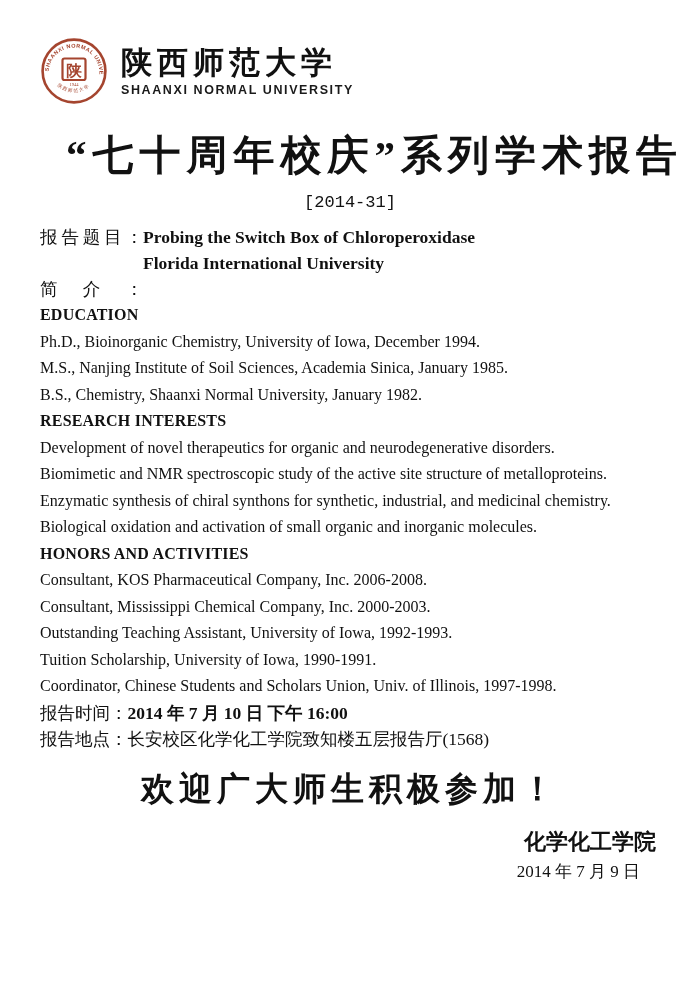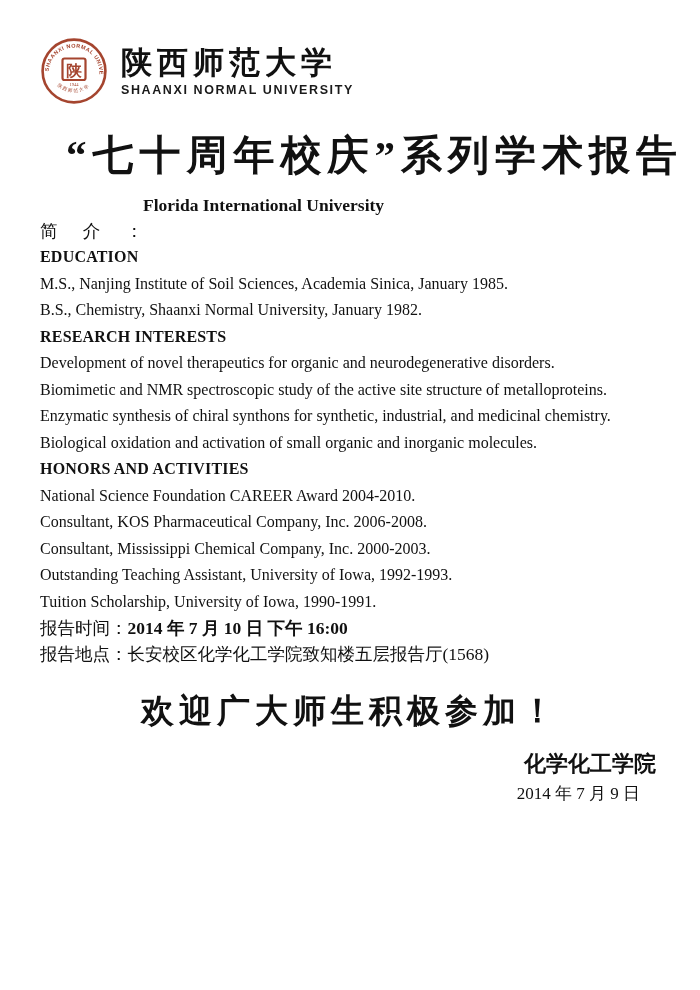--- a/index.html
+++ b/index.html
@@ -44,21 +44,21 @@
   
   .section-heading { font-size:16px; font-weight:bold; line-height:26.5px; letter-spacing:0.2px; }
   .section-item { font-size:16px; line-height:26.5px; }
   
   .meta-line { font-size:17.5px; line-height:26px; }
   .meta-label { font-weight:normal; }
   .meta-value-bold { font-weight:bold; }
   .meta-value { font-weight:normal; }
   
   .welcome {
-    margin-top:21px; text-align:center; font-size:33px; font-weight:bold;
+    margin-top:14px; text-align:center; font-size:33px; font-weight:bold;
     letter-spacing:5px; line-height:46px; white-space:nowrap;
   }
   
   .signature { margin-top:16px; text-align:right; font-size:22px; font-weight:bold; padding-right:4px; line-height:28px; }
   .sign-date { margin-top:4px; text-align:right; font-size:17px; padding-right:20px; line-height:24px; }
 </style>
 </head>
 <body>
 
 <div class="page">
@@ -79,54 +79,60 @@
       </text>
     </svg>
     <div class="logo-names">
       <div class="name-zh">陕西师范大学</div>
       <div class="name-en">SHAANXI NORMAL UNIVERSITY</div>
     </div>
   </div>
 
   <div class="doc-title">“七十周年校庆”系列学术报告</div>
 
+  <div class="issue-no">[2014-31]</div>
 
   <div class="info-block">
+    <div class="info-line">
+      <span class="info-label">报告题目：</span>
+      <span class="info-value">Probing the Switch Box of Chloroperoxidase</span>
+    </div>
     <div class="info-line">
       <span class="info-spacer"></span>
       <span class="info-value">Florida International University</span>
     </div>
     <div class="info-line">
       <span class="info-label">简介：</span>
     </div>
   </div>
 
   <div>
 
     <div>
       <div class="section-heading">EDUCATION</div>
+      <div class="section-item">Ph.D., Bioinorganic Chemistry, University of Iowa, December 1994.</div>
       <div class="section-item">M.S., Nanjing Institute of Soil Sciences, Academia Sinica, January 1985.</div>
       <div class="section-item">B.S., Chemistry, Shaanxi Normal University, January 1982.</div>
     </div>
 
     <div>
       <div class="section-heading">RESEARCH INTERESTS</div>
       <div class="section-item">Development of novel therapeutics for organic and neurodegenerative disorders.</div>
       <div class="section-item">Biomimetic and NMR spectroscopic study of the active site structure of metalloproteins.</div>
       <div class="section-item">Enzymatic synthesis of chiral synthons for synthetic, industrial, and medicinal chemistry.</div>
       <div class="section-item">Biological oxidation and activation of small organic and inorganic molecules.</div>
     </div>
 
     <div>
       <div class="section-heading">HONORS AND ACTIVITIES</div>
-      <div class="section-item">National Science Foundation CAREER Award 2004-2010.</div>
       <div class="section-item">Consultant, KOS Pharmaceutical Company, Inc. 2006-2008.</div>
       <div class="section-item">Consultant, Mississippi Chemical Company, Inc. 2000-2003.</div>
       <div class="section-item">Outstanding Teaching Assistant, University of Iowa, 1992-1993.</div>
       <div class="section-item">Tuition Scholarship, University of Iowa, 1990-1991.</div>
+      <div class="section-item">Coordinator, Chinese Students and Scholars Union, Univ. of Illinois, 1997-1998.</div>
     </div>
 
   </div>
 
   <div class="meta-line">
     <span class="meta-label">报告时间：</span><span class="meta-value-bold">2014 年 7 月 10 日  下午 16:00</span>
   </div>
   <div class="meta-line">
     <span class="meta-label">报告地点：</span><span class="meta-value">长安校区化学化工学院致知楼五层报告厅(1568)</span>
   </div>

